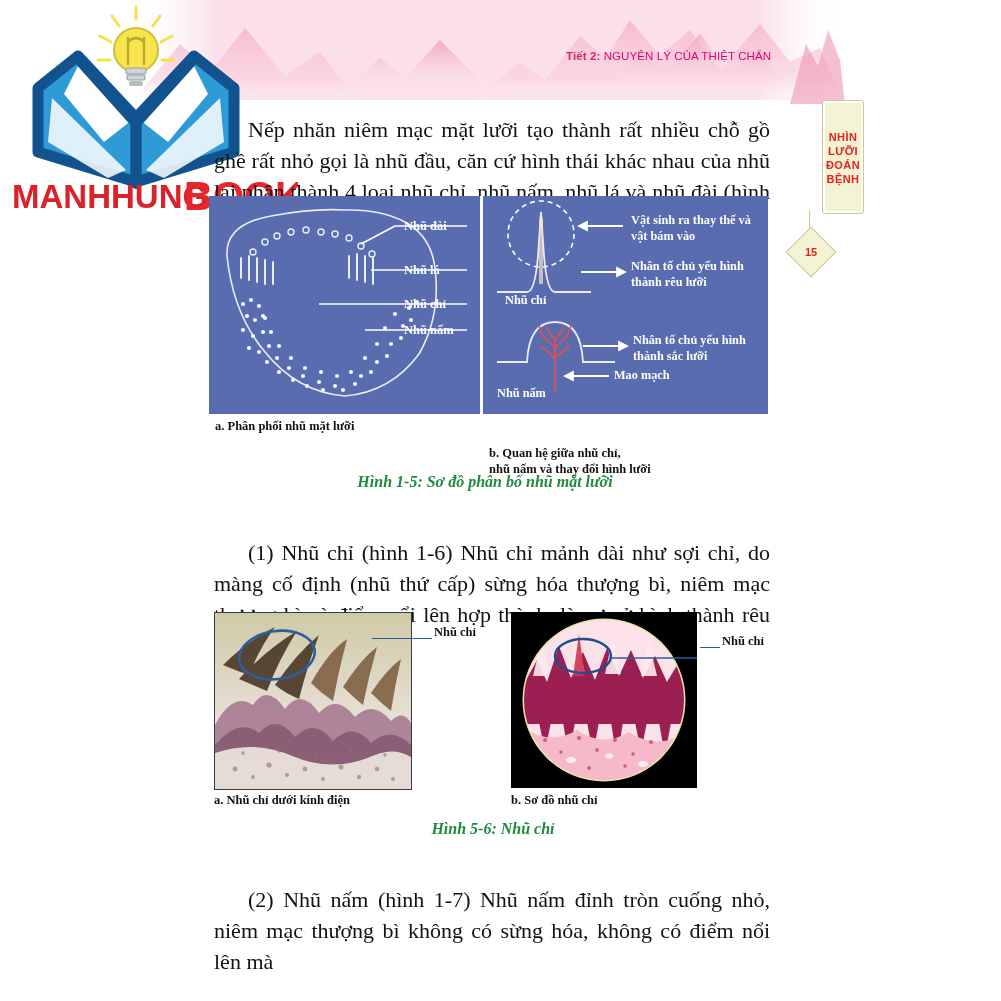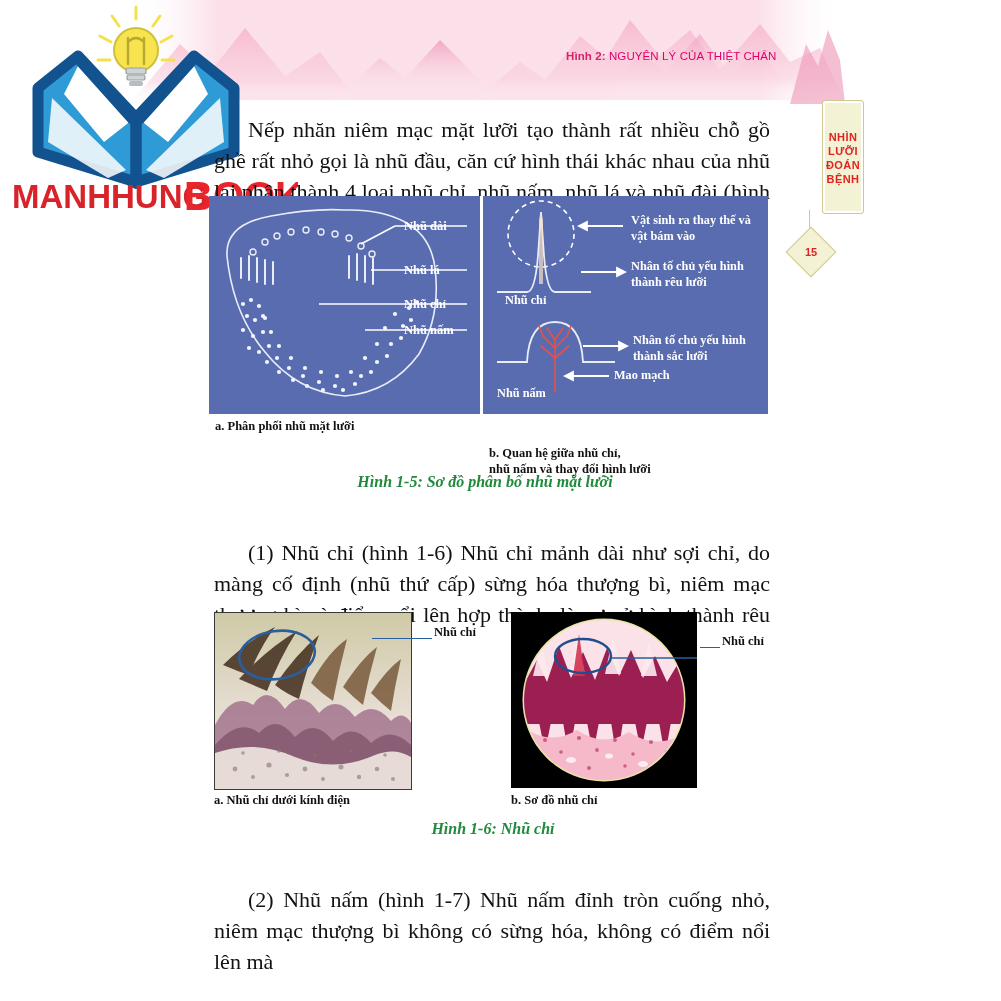--- a/index.html
+++ b/index.html
@@ -143,21 +143,21 @@
       <path d="M184,60 L132,118" stroke="#12528f" stroke-width="9" fill="none" stroke-linecap="round"></path>
       <path d="M128,116 L128,182" stroke="#12528f" stroke-width="10" stroke-linecap="round"></path>
     </g>
 
     <text x="4" y="206" font-family="Liberation Sans, sans-serif" font-size="33" font-weight="700" fill="#d9232a">MANHHUNG</text>
     <text x="176" y="208" font-family="Liberation Sans, sans-serif" font-size="40" font-weight="700" fill="#e8252c">BOOK</text>
   </svg>
 </div>
 
 <div id="runhead">
-  <span class="lead">Hình 2:</span>
+  <span class="lead">Tiết 2:</span>
   <span class="main">NGUYÊN LÝ CỦA THIỆT CHẨN</span>
 </div>
 
 <div id="bookmark">
   <span class="bw">NHÌN</span>
   <span class="bw">LƯỠI</span>
   <span class="bw">ĐOÁN</span>
   <span class="bw">BỆNH</span>
 </div>
 <div id="bm-stem"></div>
@@ -434,15 +434,15 @@
 
     <ellipse cx="72" cy="44" rx="28" ry="17" fill="none" stroke="#1f4e8c" stroke-width="2.4"></ellipse>
     <line x1="100" y1="46" x2="186" y2="46" stroke="#2a5f9e" stroke-width="1.6"></line>
   </svg>
 </div>
 <div class="leadline" id="ll16b"></div>
 <div class="leadlabel" id="lbl16b">Nhũ chỉ</div>
 
 <div class="capline" id="cap16a">a. Nhũ chỉ dưới kính điện</div>
 <div class="capline" id="cap16b">b. Sơ đồ nhũ chỉ</div>
-<div id="fignum16">Hình 1-6: Nhũ chỉ</div>
+<div id="fignum16">Hình 5-6: Nhũ chỉ</div>
 
 <p class="para" id="p3">(2) Nhũ nấm (hình 1-7) Nhũ nấm đỉnh tròn cuống nhỏ, niêm mạc thượng bì không có sừng hóa, không có điểm nổi lên mà</p>
 
 </body></html>

